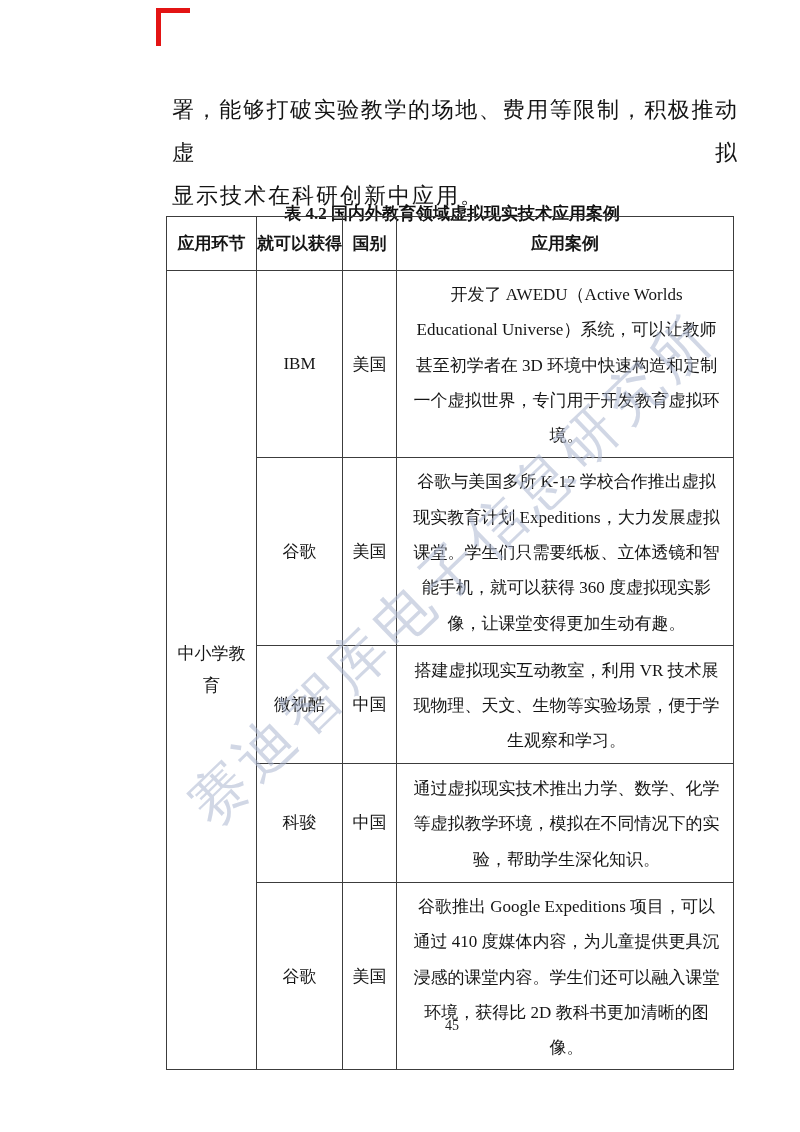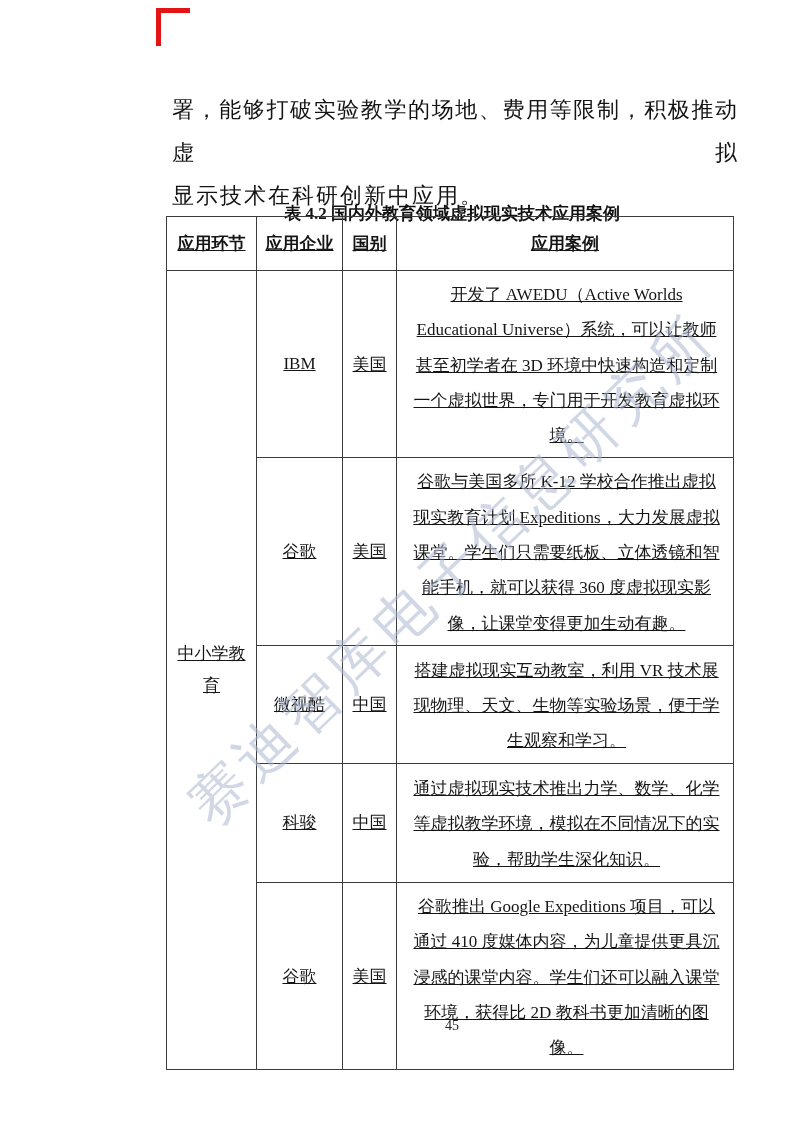--- a/index.html
+++ b/index.html
@@ -64,21 +64,20 @@
   table.apptable {
     position: absolute;
     left: 114px;
     top: 216px;
     width: 567px;
     border-collapse: collapse;
     table-layout: fixed;
     font-size: 17px;
     color: #151515;
     z-index: 1;
-    text-decoration: underline;
   }
   table.apptable th, table.apptable td {
     border: 1.5px solid #3c3c3c;
     vertical-align: middle;
     background: transparent;
     text-align: center;
   }
   table.apptable th {
     height: 54px;
     font-weight: bold;
@@ -151,21 +150,21 @@
   <table class="apptable">
     <colgroup>
       <col style="width:90px">
       <col style="width:86px">
       <col style="width:54px">
       <col style="width:337px">
     </colgroup>
     <tbody>
         <tr>
       <th>应用环节</th>
-      <th>应用企业</th>
+      <th>就可以获得</th>
       <th>国别</th>
       <th>应用案例</th>
     </tr>
     <tr class="r1">
       <td class="cat" rowspan="5">中小学教育</td>
       <td class="company">IBM</td>
       <td class="country">美国</td>
       <td class="case">开发了 AWEDU（Active Worlds Educational Universe）系统，可以让教师甚至初学者在 3D 环境中快速构造和定制一个虚拟世界，专门用于开发教育虚拟环境。</td>
     </tr>
     <tr class="r2">

